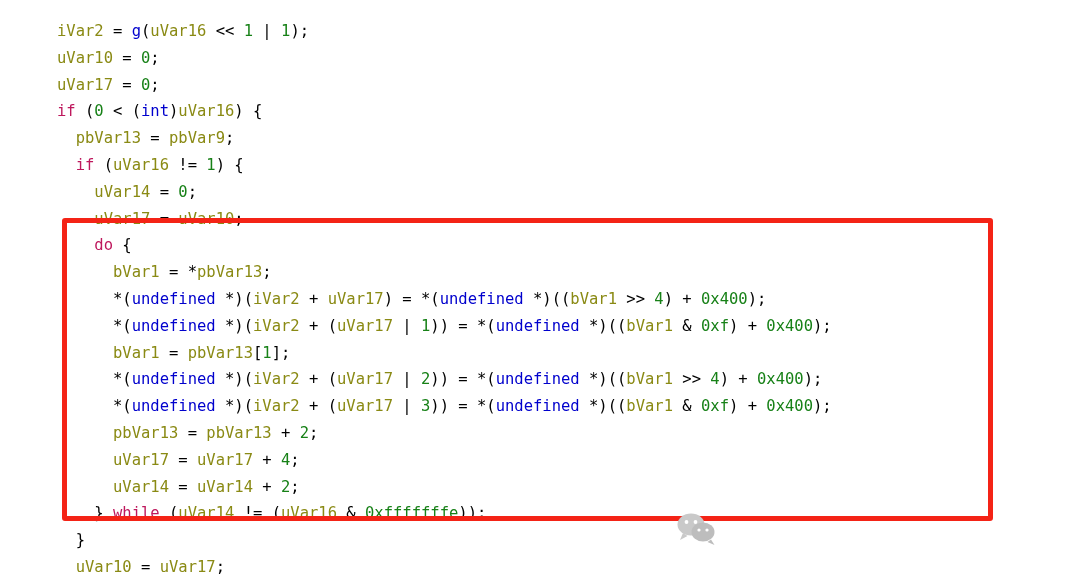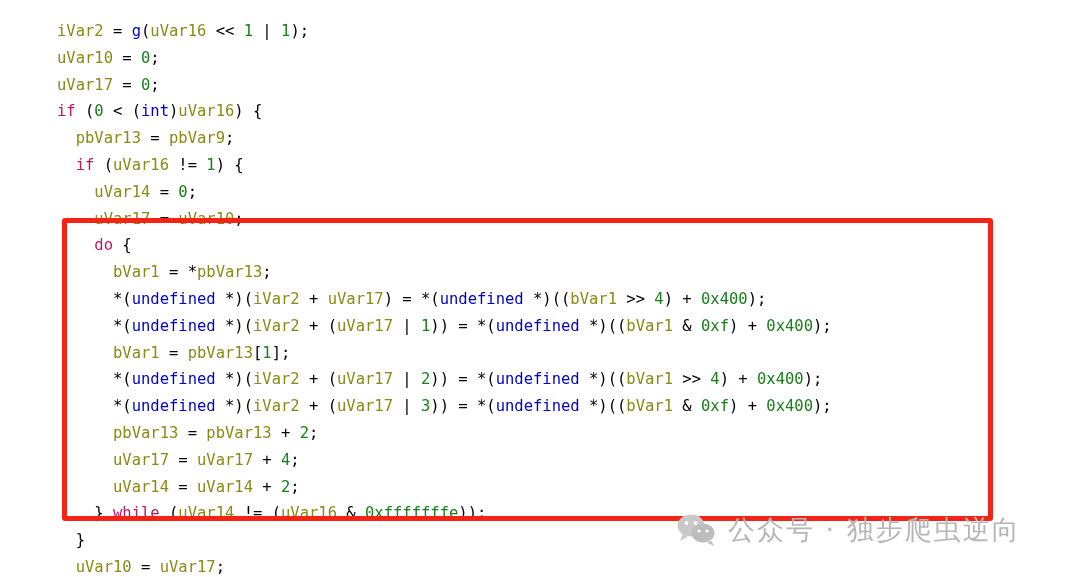--- a/index.html
+++ b/index.html
@@ -104,16 +104,15 @@
         <ellipse cx="15" cy="12.5" rx="13.5" ry="11" fill="#c9c9c9"></ellipse>
         <path d="M7 21 L4 28 L11.5 24 Z" fill="#c9c9c9"></path>
         <circle cx="10.5" cy="10" r="1.9" fill="#ffffff"></circle>
         <circle cx="19.5" cy="10" r="1.9" fill="#ffffff"></circle>
         <ellipse cx="27" cy="20" rx="11.5" ry="9.5" fill="#bdbdbd"></ellipse>
         <path d="M35 27.5 L38.5 33 L31.5 30 Z" fill="#bdbdbd"></path>
         <circle cx="23" cy="18" r="1.6" fill="#ffffff"></circle>
         <circle cx="31" cy="18" r="1.6" fill="#ffffff"></circle>
       </svg>
     </span>
-    <span class="wm-text">公众号 · 独步爬虫逆向</span>
   </div>
 
 </div>
 
 </body></html>

